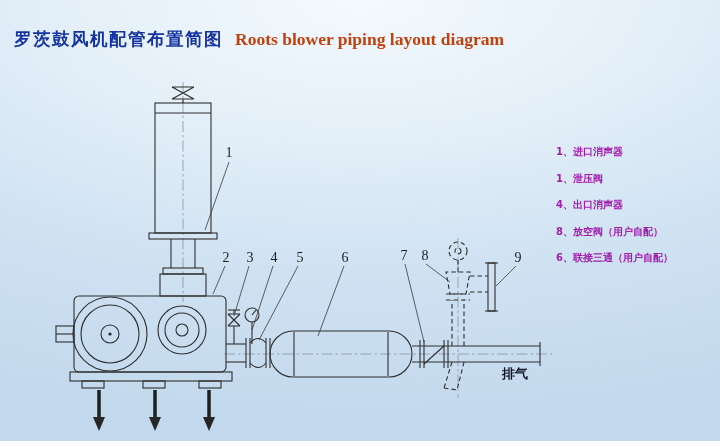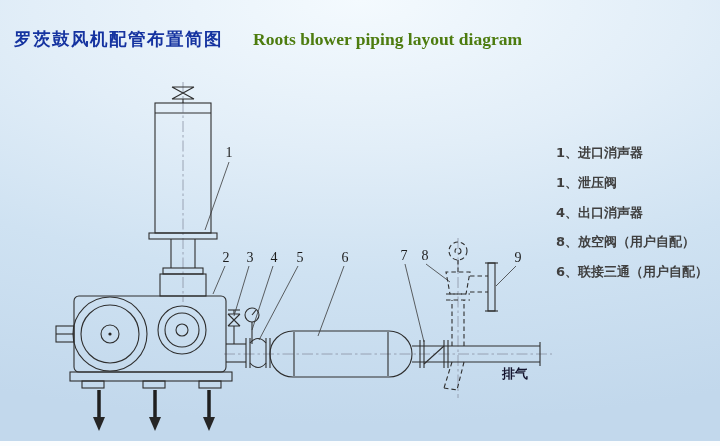--- a/index.html
+++ b/index.html
@@ -3,25 +3,25 @@
 <meta charset="utf-8">
 <style>
   * { margin:0; padding:0; box-sizing:border-box; }
   html,body { width:720px; height:446px; }
   body {
     position:relative; overflow:hidden;
     font-family:"DejaVu Sans","Liberation Sans",sans-serif;
     background: radial-gradient(130% 95% at 50% 0%, #f4fafe 0%, #e2eef8 35%, #cfe2f2 65%, #c2d8ec 100%);
   }
   .bottom-strip { position:absolute; left:0; right:0; bottom:0; height:5px; background:#fbfdfe; }
-  .title-row { position:absolute; left:14px; top:27px; display:flex; align-items:baseline; gap:30px; white-space:nowrap; }
+  .title-row { position:absolute; left:14px; top:27px; display:flex; align-items:baseline; gap:12px; white-space:nowrap; }
   .title-zh { font-size:17.5px; font-weight:bold; color:#1533a0; letter-spacing:1.5px; }
-  .title-en { font-size:17.5px; font-weight:bold; color:#4d7c0f; font-family:"Liberation Serif","DejaVu Serif",serif; }
+  .title-en { font-size:17.5px; font-weight:bold; color:#c2410c; font-family:"Liberation Serif","DejaVu Serif",serif; }
   .legend { position:absolute; left:556px; top:146px; display:flex; flex-direction:column; gap:15.5px; }
-  .legend-item { font-size:13px; font-weight:bold; color:#404040; white-space:nowrap; line-height:1.1; }
+  .legend-item { font-size:10px; font-weight:bold; color:#a21caf; white-space:nowrap; line-height:1.1; }
   svg.diagram { position:absolute; left:0; top:0; }
   .ln   { stroke:#2e2e2e; stroke-width:1.1; fill:none; }
   .thin { stroke:#3a3a3a; stroke-width:0.8; fill:none; }
   .dash { stroke:#2e2e2e; stroke-width:1.1; fill:none; stroke-dasharray:4.5 3; }
   .cl   { stroke:#8a93a3; stroke-width:0.8; fill:none; stroke-dasharray:11 3 2.5 3; }
   .fill-dark { fill:#262626; stroke:none; }
   .shaft { stroke:#1f1f1f; stroke-width:3.5; }
   .callout { font-family:"Liberation Serif","DejaVu Serif",serif; font-size:14px; fill:#1c1c1c; }
   .exhaust { font-size:13px; font-weight:bold; fill:#14142e; }
 </style>

